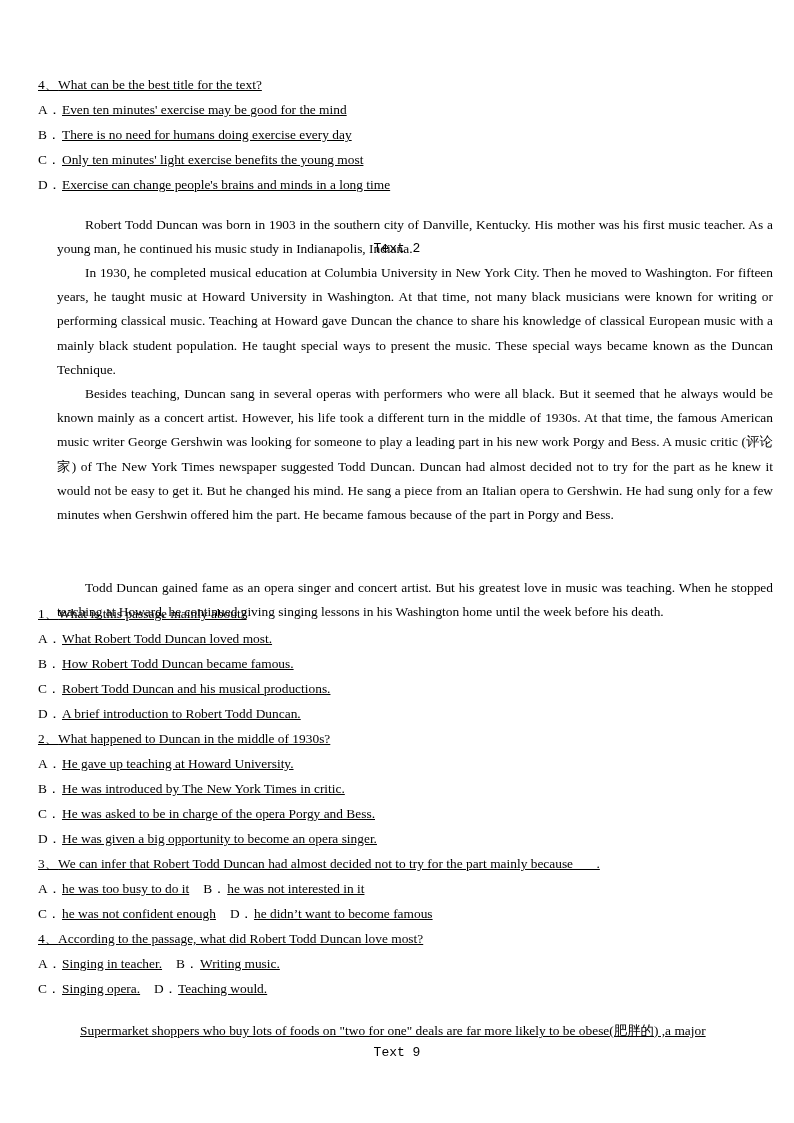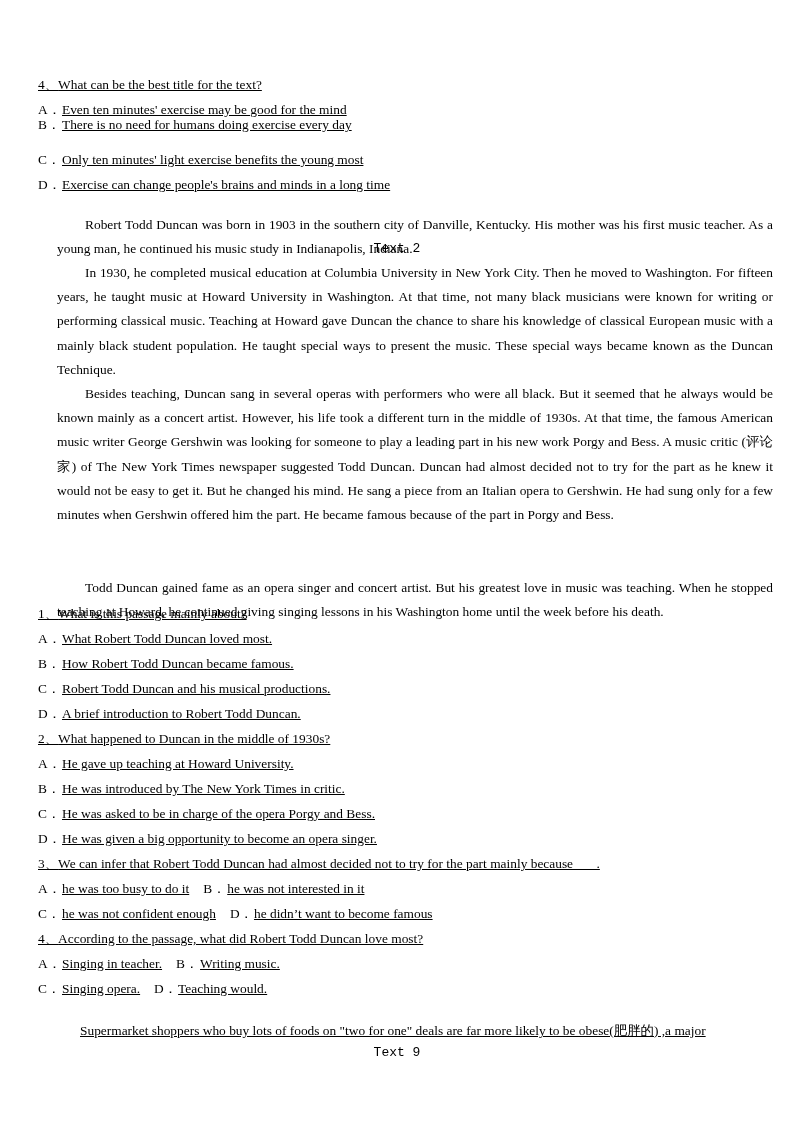--- a/index.html
+++ b/index.html
@@ -20,21 +20,21 @@
   </style>
 </head>
 <body>
 
 <div class="line" style="top:77px">
   <span>4、</span><span>What can be the best title for the text?</span>
 </div>
 <div class="line" style="top:102px">
   <span class="opt-label">A．</span><span>Even ten minutes' exercise may be good for the mind</span>
 </div>
-<div class="line" style="top:117px">
+<div class="line" style="top:127px">
   <span class="opt-label">B．</span><span>There is no need for humans doing exercise every day</span>
 </div>
 <div class="line" style="top:152px">
   <span class="opt-label">C．</span><span>Only ten minutes' light exercise benefits the young most</span>
 </div>
 <div class="line" style="top:177px">
   <span class="opt-label">D．</span><span>Exercise can change people's brains and minds in a long time</span>
 </div>
 
 <div class="title" style="top:203px">Text 2</div>

